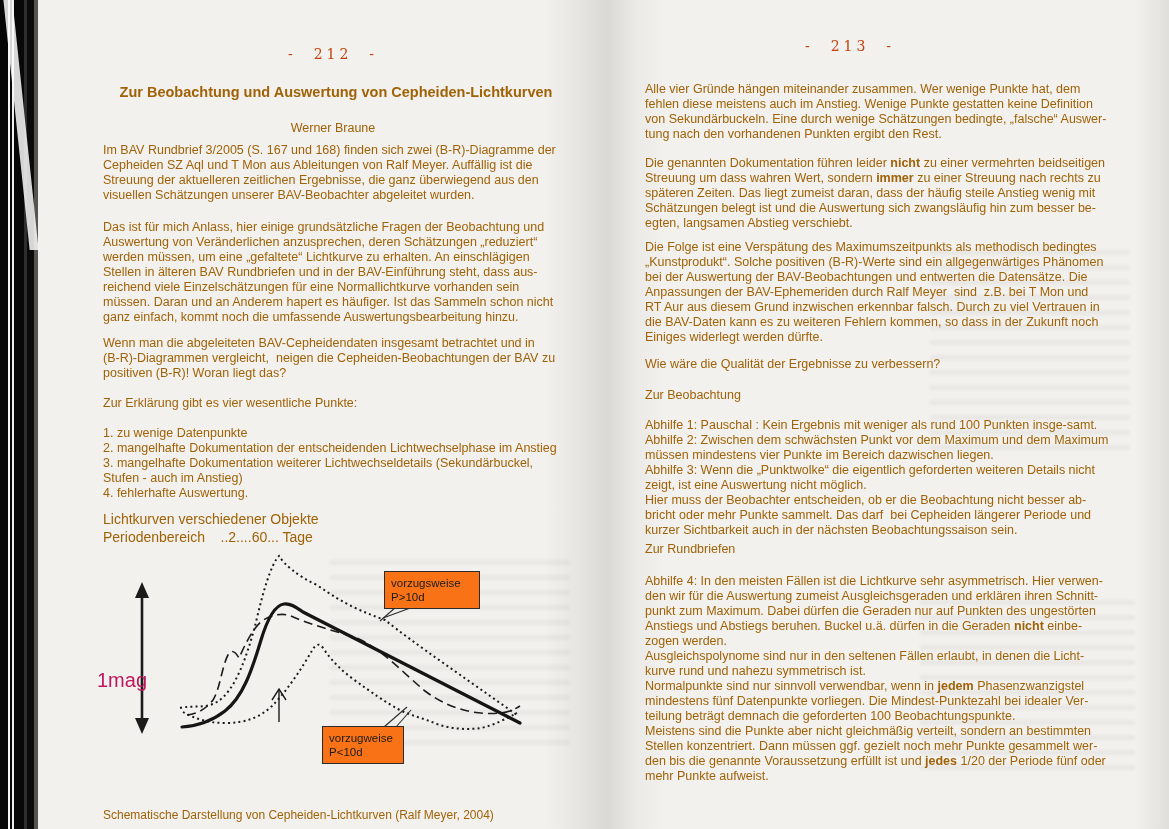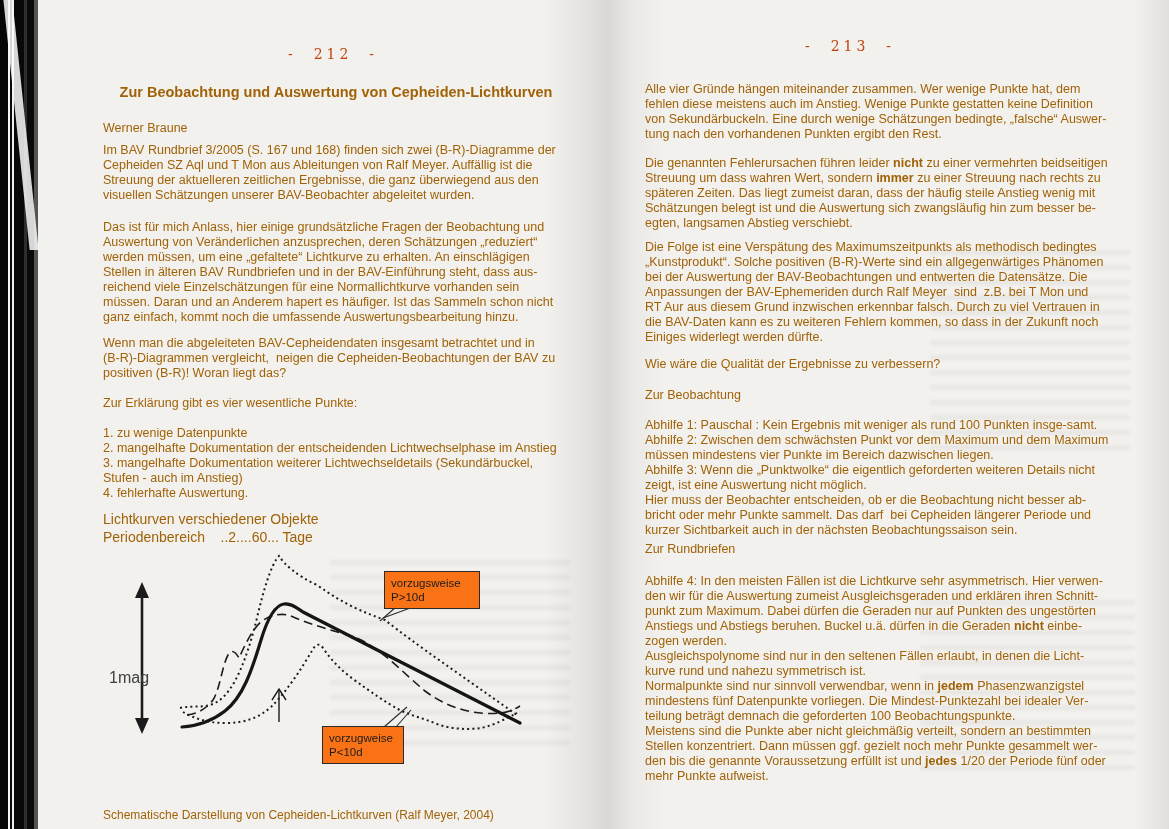--- a/index.html
+++ b/index.html
@@ -3,21 +3,21 @@
 <meta charset="utf-8">
 <style>
   html,body{margin:0;padding:0;background:#c8c8c6;}
   .scan{position:relative;width:1169px;height:829px;background:#f2f1ee;overflow:hidden;
         font-family:"Liberation Sans","DejaVu Sans",sans-serif;}
   .txt{position:absolute;white-space:pre-wrap;font-size:12.5px;line-height:15px;
        color:#a16207;letter-spacing:0px;}
   .hdr{position:absolute;white-space:pre;font-family:"DejaVu Serif","Liberation Serif",serif;
        font-size:14px;letter-spacing:4px;color:#c2410c;text-align:center;}
   .title{font-weight:bold;font-size:14.5px;text-align:center;}
-  .author{}
+  .author{text-align:center;}
   .figintro{font-size:14px;line-height:18px;}
   .caption{font-size:12px;}
   b{font-weight:bold;}
   
   .spine{position:absolute;left:0;top:0;width:38px;height:829px;
          background:linear-gradient(90deg,#060606 0 8px,#f5f5f5 8px 10px,#0a0a0a 10px 12px,
                     #efefef 12px 14px,#080808 14px 24px,#2e2e2e 24px 27px,#0a0a0a 27px 34px,
                     #55544f 34px 38px);}
   .spine-streak{position:absolute;left:16px;top:-10px;width:9px;height:260px;
                 background:#fafafa;transform:skewX(6deg);opacity:.85;}
@@ -26,21 +26,21 @@
                      rgba(95,95,88,.17) 52%,rgba(95,95,88,.05) 75%,rgba(0,0,0,0) 100%);}
   .redge{position:absolute;right:0;top:0;width:34px;height:829px;
          background:linear-gradient(270deg,rgba(110,110,104,.14),rgba(0,0,0,0));}
   .ghost{position:absolute;opacity:.055;filter:blur(1.6px);
          background:repeating-linear-gradient(180deg,#4a4a48 0 5px,transparent 5px 15px);}
   
   .figure{position:absolute;left:95px;top:552px;width:500px;height:215px;}
   .figure svg{position:absolute;left:0;top:0;}
   .callout{position:absolute;border:1.3px solid #2b2b2b;background:#f97316;
            font-size:11.5px;line-height:14px;padding:4px 6px;white-space:pre-wrap;color:#1b1b1b;}
-  .amp{position:absolute;left:14px;top:117px;font-size:16px;color:#404040;}
+  .amp{position:absolute;left:2px;top:117px;font-size:20px;color:#be185d;}
 </style>
 </head>
 <body>
 
 <div class="scan">
 
   <div class="spine"></div>
   <div class="spine-streak"></div>
   <div class="gutter"></div>
   <div class="redge"></div>
@@ -135,21 +135,21 @@
   </div>
 
   <div>
     <div class="hdr" style="left:645px;top:38px;width:410px;">-  213  -</div>
 
     <div class="txt" style="left:645px;top:82px;width:492px;">Alle vier Gründe hängen miteinander zusammen. Wer wenige Punkte hat, dem
 fehlen diese meistens auch im Anstieg. Wenige Punkte gestatten keine Definition
 von Sekundärbuckeln. Eine durch wenige Schätzungen bedingte, „falsche“ Auswer-
 tung nach den vorhandenen Punkten ergibt den Rest.</div>
 
-    <div class="txt" style="left:645px;top:156px;width:492px;"><span>Die genannten Fehlerursachen führen leider </span><b>nicht</b><span> zu einer vermehrten beidseitigen
+    <div class="txt" style="left:645px;top:156px;width:492px;"><span>Die genannten Dokumentation führen leider </span><b>nicht</b><span> zu einer vermehrten beidseitigen
 Streuung um dass wahren Wert, sondern </span><b>immer</b><span> zu einer Streuung nach rechts zu
 späteren Zeiten. Das liegt zumeist daran, dass der häufig steile Anstieg wenig mit
 Schätzungen belegt ist und die Auswertung sich zwangsläufig hin zum besser be-
 egten, langsamen Abstieg verschiebt.</span></div>
 
     <div class="txt" style="left:645px;top:240px;width:492px;">Die Folge ist eine Verspätung des Maximumszeitpunkts als methodisch bedingtes
 „Kunstprodukt“. Solche positiven (B-R)-Werte sind ein allgegenwärtiges Phänomen
 bei der Auswertung der BAV-Beobachtungen und entwerten die Datensätze. Die
 Anpassungen der BAV-Ephemeriden durch Ralf Meyer  sind  z.B. bei T Mon und
 RT Aur aus diesem Grund inzwischen erkennbar falsch. Durch zu viel Vertrauen in

